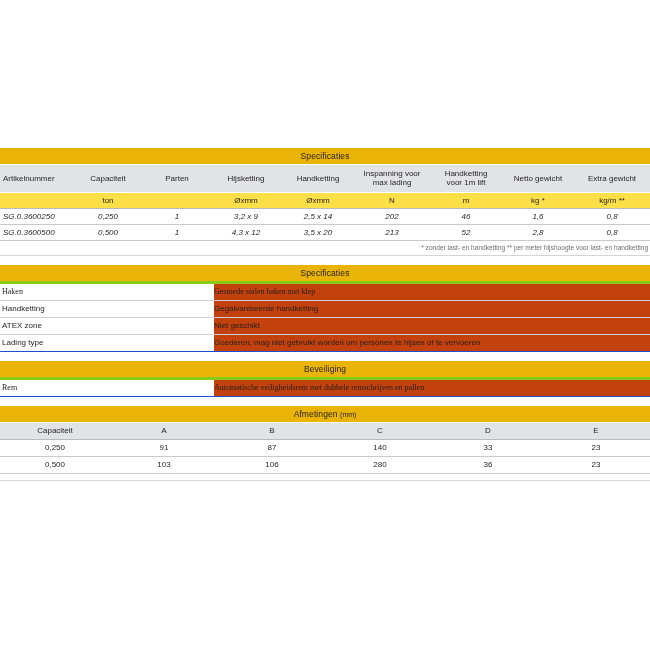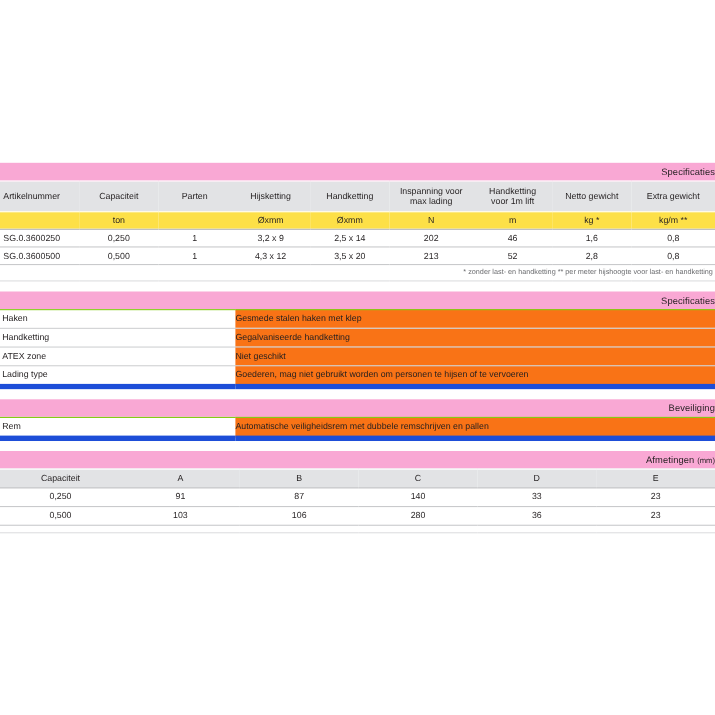--- a/index.html
+++ b/index.html
@@ -22,22 +22,22 @@
     overflow: hidden;
   }
   .top-spacer { height: 148px; }
 
   table.spec {
     width: 650px;
     border-collapse: collapse;
     table-layout: fixed;
   }
   .band {
-    background: #f9a8d4;
-    text-align: right;
+    background: #eab308;
+    text-align: center;
     font-size: 8.5px;
     padding: 3px 0 3px 0;
     color: #231f20;
     font-weight: 400;
     letter-spacing: 0.1px;
   }
   .band-small {
     font-size: 7px;
     letter-spacing: 0;
   }
@@ -67,20 +67,21 @@
   .t1 .unit td.left {
     text-align: left;
     padding-left: 3px;
   }
   .t1 .drow td {
     background: #ffffff;
     font-size: 8px;
     text-align: center;
     padding: 3px 1px;
     border-bottom: 1px solid #c9cacc;
+    font-style: italic;
   }
   .t1 .drow td.left {
     text-align: left;
     padding-left: 3px;
   }
   .footnote-row td {
     background: #ffffff;
     text-align: right;
     font-size: 6.6px;
     color: #6d6e71;
@@ -100,25 +101,25 @@
     font-size: 8px;
     padding: 3.5px 0 3.5px 2px;
     border-bottom: 1px solid #d0d1d3;
     background: #ffffff;
     white-space: nowrap;
   }
   table.kv td.v {
     font-size: 8px;
     padding: 3.5px 0 3.5px 0;
     border-bottom: 1px solid #d0d1d3;
-    background: #f97316;
+    background: #c2410c;
   }
   table.kv tr:first-child td.k,
-  table.kv tr:first-child td.v { border-top: 1px solid #84cc16; }
-  table.kv tr.last td { border-bottom: 5px solid #1d4ed8; }
+  table.kv tr:first-child td.v { border-top: 3px solid #84cc16; font-family: Liberation Serif, serif; }
+  table.kv tr.last td { border-bottom: 1px solid #1d4ed8; }
 
   
   .t4 .hdr td {
     background: #e2e3e5;
     font-size: 8px;
     text-align: center;
     padding: 3.5px 1px;
     border-top: 1px solid #ffffff;
     border-bottom: 1px solid #b9babc;
   }

